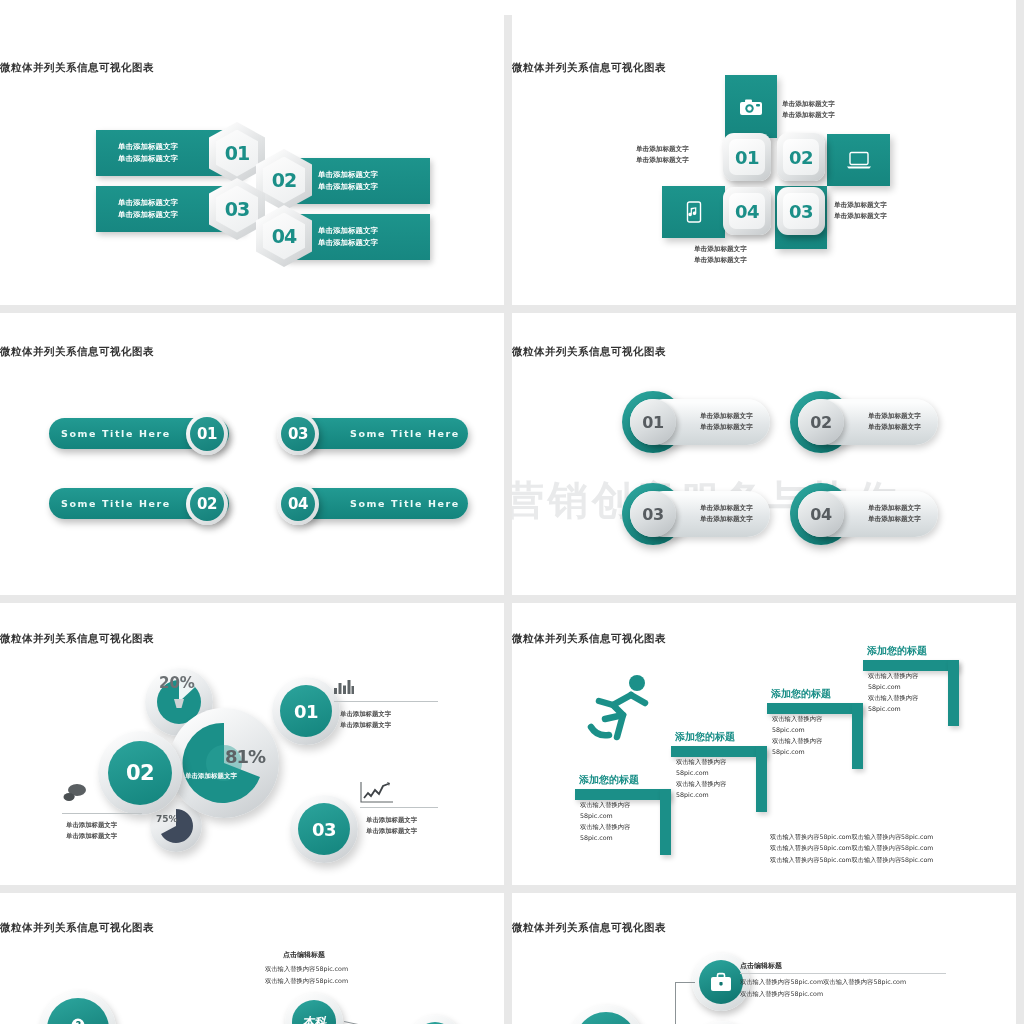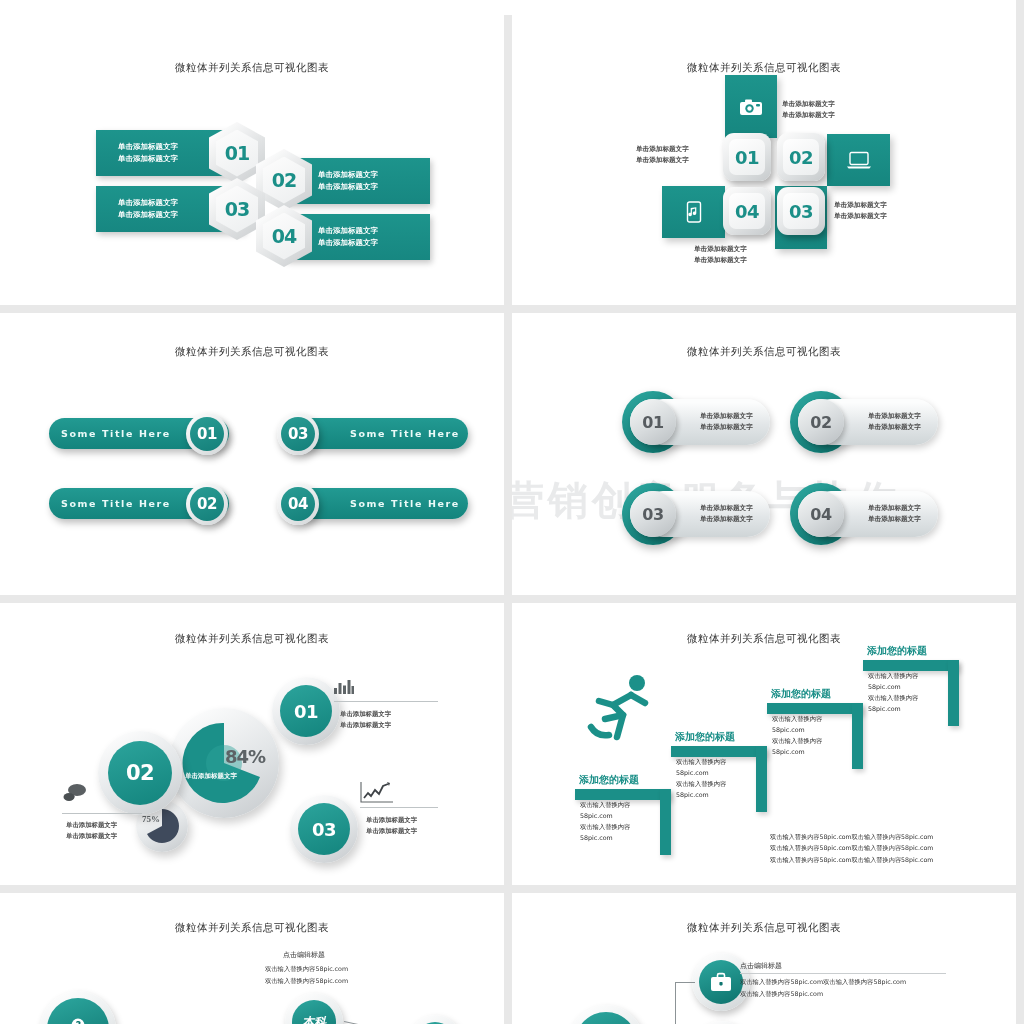--- a/index.html
+++ b/index.html
@@ -27,22 +27,21 @@
   .panel.r2{grid-row:3;}
   .panel.r3{grid-row:4;}
   .panel.r4{grid-row:5;}
   .panel.c1{grid-column:1;}
   .panel.c2{grid-column:2;}
   .panel.r2,.panel.r3,.panel.r4{border-top:8px solid #e8e8e8;}
   .panel-inner{position:absolute;inset:0;}
 
   .ptitle{
     position:absolute;left:0;right:0;
-    text-align:center;
-    font-size:10.5px;font-weight:normal;color:#333;
+    font-size:10.5px;font-weight:bold;color:#333;
     letter-spacing:.5px;
   }
 
   
   .p1bar{position:absolute;height:46px;background:linear-gradient(180deg,#1d948c,#178781);
          box-shadow:2px 3px 6px rgba(0,0,0,.22);}
   .p1bar .bt{position:absolute;top:50%;transform:translateY(-50%);
              color:#fff;font-size:7.5px;line-height:1.55;white-space:nowrap;font-weight:bold;}
   .hexwrap{position:absolute;width:56px;height:62px;}
   .hex{position:absolute;inset:0;
@@ -118,21 +117,21 @@
 
   
   .badge{position:absolute;border-radius:50%;
          background:linear-gradient(150deg,#ffffff 5%,#eaedee 55%,#ccd1d3 100%);
          box-shadow:2px 4px 7px rgba(0,0,0,.22);
          display:flex;align-items:center;justify-content:center;}
   .badge i{position:absolute;left:7px;top:7px;right:7px;bottom:7px;border-radius:50%;
            background:linear-gradient(160deg,#2ba49c 5%,#0e756f 95%);
            display:flex;align-items:center;justify-content:center;}
   .badge .cn{position:relative;color:#fff;font-weight:bold;font-size:12px;line-height:1.05;text-align:center;}
-  .pt7t{position:absolute;font-size:7px;font-weight:normal;color:#333;white-space:nowrap;text-align:center;}
+  .pt7t{position:absolute;font-size:7px;font-weight:bold;color:#333;white-space:nowrap;text-align:center;}
   .pt7b{position:absolute;font-size:6.3px;line-height:1.9;color:#333;white-space:nowrap;}
   .connector{position:absolute;background:#8c9396;}
   .hline{position:absolute;height:1px;background:#c9cdcf;}
 
   
   .wm{position:absolute;color:#e9eaeb;font-weight:bold;pointer-events:none;user-select:none;}
   svg{display:block;}
 </style>
 </head>
 <body>
@@ -364,34 +363,42 @@
       <div class="p4knob" style="left:286px;top:178px;">
         <span>04</span>
       </div>
     </div>
   </div>
 
   <div class="panel c1 r3">
     <div class="panel-inner">
       <div class="ptitle" style="top:29px;">微粒体并列关系信息可视化图表</div>
 
-
-      <div class="bub" style="left:136px;top:197px;width:52px;height:52px;font-family:Liberation Serif, serif;">
+      <div class="bub" style="left:145px;top:65px;width:68px;height:68px;">
+        <svg width="68" height="68" viewBox="0 0 68 68" style="position:absolute;">
+          <circle cx="34" cy="34" r="22" fill="#1b9089"></circle>
+          <path d="M34 34 L34 12 A22 22 0 0 1 50 19 Z" fill="#ffffff" opacity=".92"></path>
+          <path d="M29 31h10l-2.5 9h-5z" fill="#cfd3d5"></path>
+        </svg>
+        <span style="position:absolute;left:14px;top:6px;color:#6b7073;font-size:15px;font-weight:bold;">20%</span>
+      </div>
+
+      <div class="bub" style="left:150px;top:197px;width:52px;height:52px;">
         <svg width="52" height="52" viewBox="0 0 52 52" style="position:absolute;">
           <path d="M26 26 L26 9 A17 17 0 1 1 11 34 Z" fill="#3f4a5c"></path>
         </svg>
         <span style="position:absolute;left:6px;top:14px;color:#63686b;font-size:9px;font-weight:bold;">75%</span>
       </div>
 
       <div class="bub" style="left:169px;top:105px;width:110px;height:110px;">
         <svg width="110" height="110" viewBox="0 0 110 110" style="position:absolute;">
           <path d="M55 55 L55 15 A40 40 0 1 0 91 69 Z" fill="#1b9089"></path>
           <circle cx="55" cy="55" r="18" fill="#2fa49c" opacity=".45"></circle>
         </svg>
-        <span style="position:absolute;left:56px;top:38px;color:#5d6366;font-size:18px;font-weight:bold;letter-spacing:-1px;">84%</span>
+        <span style="position:absolute;left:56px;top:38px;color:#5d6366;font-size:18px;font-weight:bold;letter-spacing:-1px;">81%</span>
         <span style="position:absolute;left:16px;top:64px;color:#ffffff;font-size:6.5px;font-weight:bold;">单击添加标题文字</span>
       </div>
 
       <div class="bub" style="left:98px;top:128px;width:84px;height:84px;">
         <div class="bubnum" style="left:10px;top:10px;width:64px;height:64px;font-size:21px;">
             <span>02</span>
           </div>
       </div>
 
       <div class="bub" style="left:272px;top:74px;width:68px;height:68px;">

